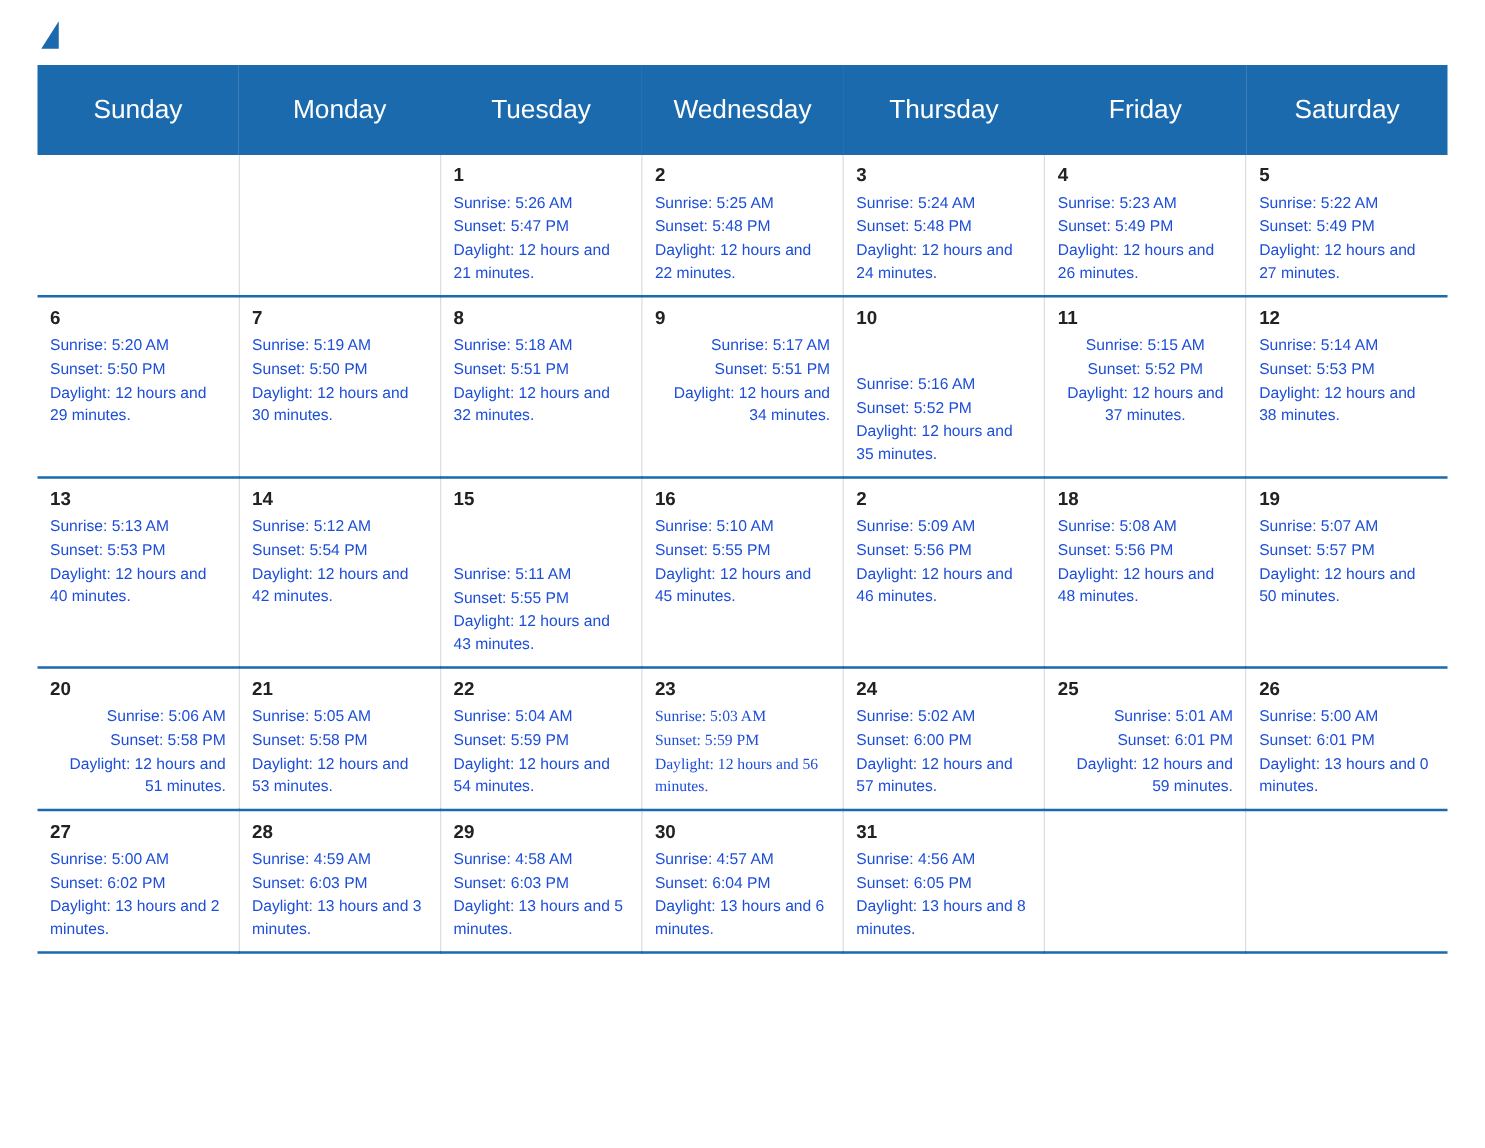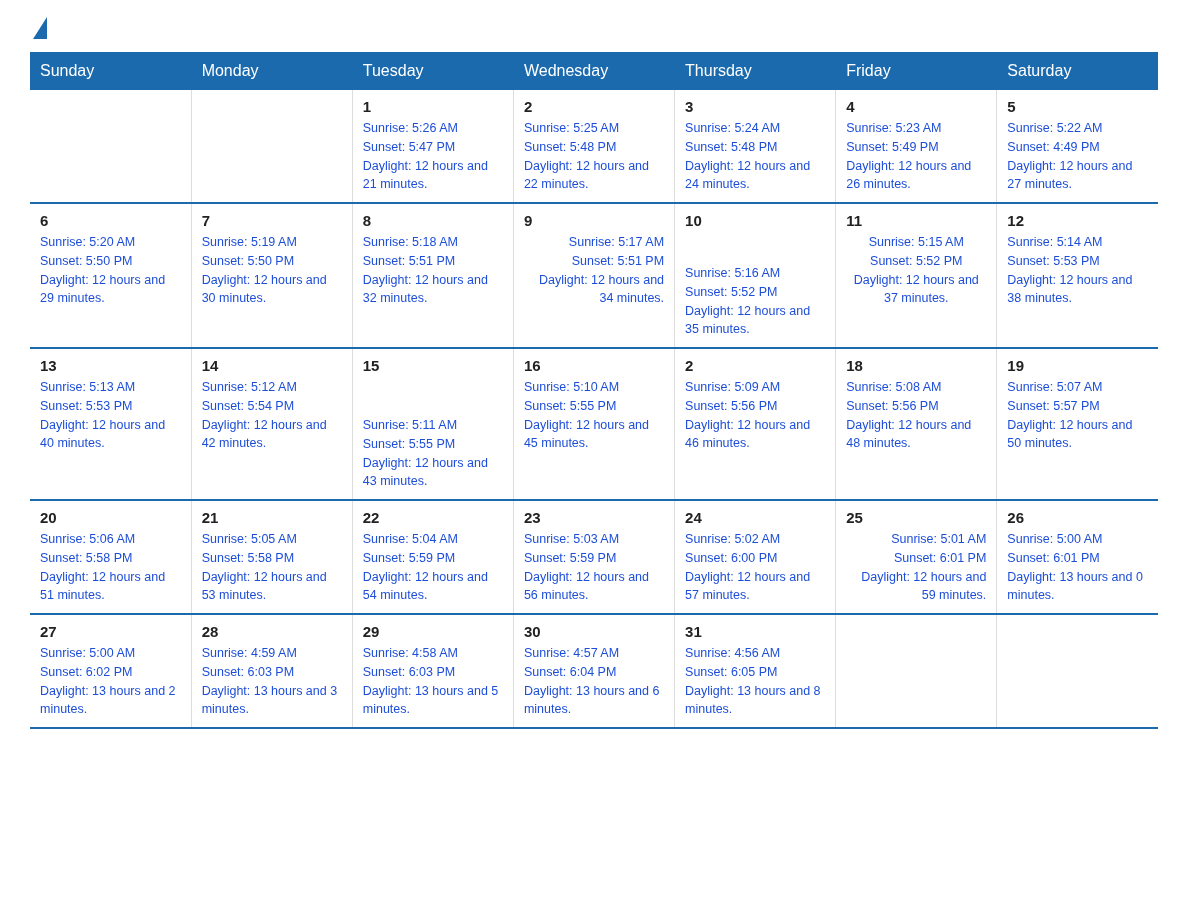--- a/index.html
+++ b/index.html
@@ -31,23 +31,23 @@
       margin-top: 6px;
     }
     table {
       width: 100%;
       border-collapse: collapse;
       margin-top: 10px;
     }
     thead th {
       background-color: #1a6aad;
       color: #fff;
-      padding: 10px 10px;
-      text-align: left;
-      font-size: 16px;
+      padding: 24px 10px;
+      text-align: center;
+      font-size: 21px;
       font-weight: normal;
       border-right: 1px solid #1a6aad;
     }
     thead th:last-child { border-right: none; }
     tbody tr {
       border-bottom: 2px solid #1a6aad;
     }
     tbody td {
       vertical-align: top;
       padding: 8px 10px;
@@ -145,21 +145,21 @@
         </td>
         <td>
           <span class="day-number">4</span>
           <div class="day-info" style="white-space: pre-line;">Sunrise: 5:23 AM
 Sunset: 5:49 PM
 Daylight: 12 hours and 26 minutes.</div>
         </td>
         <td>
           <span class="day-number">5</span>
           <div class="day-info" style="white-space: pre-line;">Sunrise: 5:22 AM
-Sunset: 4:49 PM
+Sunset: 5:49 PM
 Daylight: 12 hours and 27 minutes.</div>
         </td>
       </tr>
       <tr>
         <td>
           <span class="day-number">6</span>
           <div class="day-info" style="white-space: pre-line;">Sunrise: 5:20 AM
 Sunset: 5:50 PM
 Daylight: 12 hours and 29 minutes.</div>
         </td>
@@ -240,39 +240,39 @@
         <td>
           <span class="day-number">19</span>
           <div class="day-info" style="white-space: pre-line;">Sunrise: 5:07 AM
 Sunset: 5:57 PM
 Daylight: 12 hours and 50 minutes.</div>
         </td>
       </tr>
       <tr>
         <td>
           <span class="day-number">20</span>
-          <div class="day-info" style="white-space: pre-line;">Sunrise: 5:06 AM
+          <div class="day-info" style="white-space: pre-line; text-align: right;">Sunrise: 5:06 AM
 Sunset: 5:58 PM
 Daylight: 12 hours and 51 minutes.</div>
         </td>
         <td>
           <span class="day-number">21</span>
           <div class="day-info" style="white-space: pre-line;">Sunrise: 5:05 AM
 Sunset: 5:58 PM
 Daylight: 12 hours and 53 minutes.</div>
         </td>
         <td>
           <span class="day-number">22</span>
           <div class="day-info" style="white-space: pre-line;">Sunrise: 5:04 AM
 Sunset: 5:59 PM
 Daylight: 12 hours and 54 minutes.</div>
         </td>
         <td>
           <span class="day-number">23</span>
-          <div class="day-info" style="white-space: pre-line;">Sunrise: 5:03 AM
+          <div class="day-info" style="white-space: pre-line; font-family: Liberation Serif, serif;">Sunrise: 5:03 AM
 Sunset: 5:59 PM
 Daylight: 12 hours and 56 minutes.</div>
         </td>
         <td>
           <span class="day-number">24</span>
           <div class="day-info" style="white-space: pre-line;">Sunrise: 5:02 AM
 Sunset: 6:00 PM
 Daylight: 12 hours and 57 minutes.</div>
         </td>
         <td>

